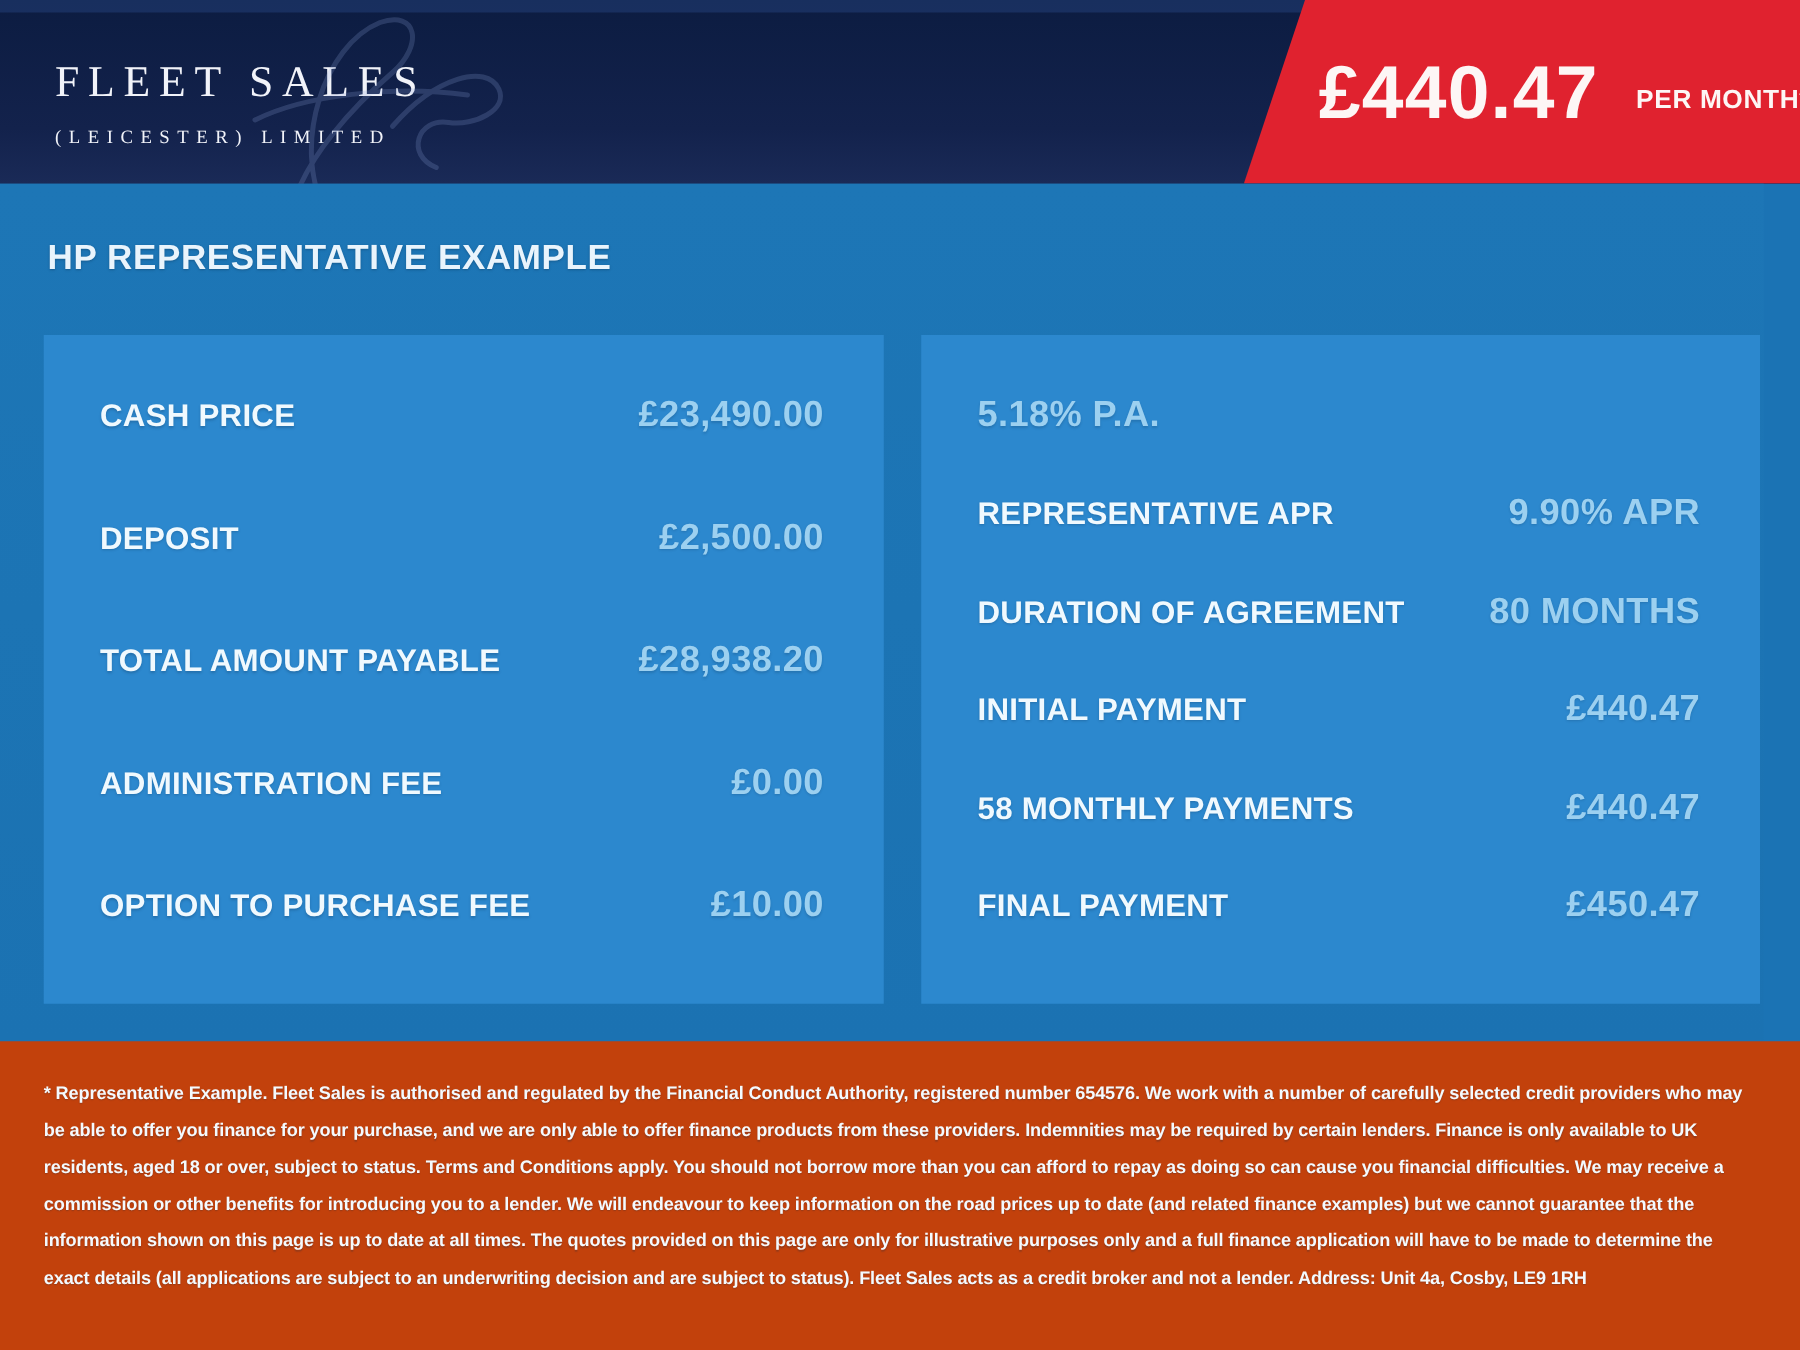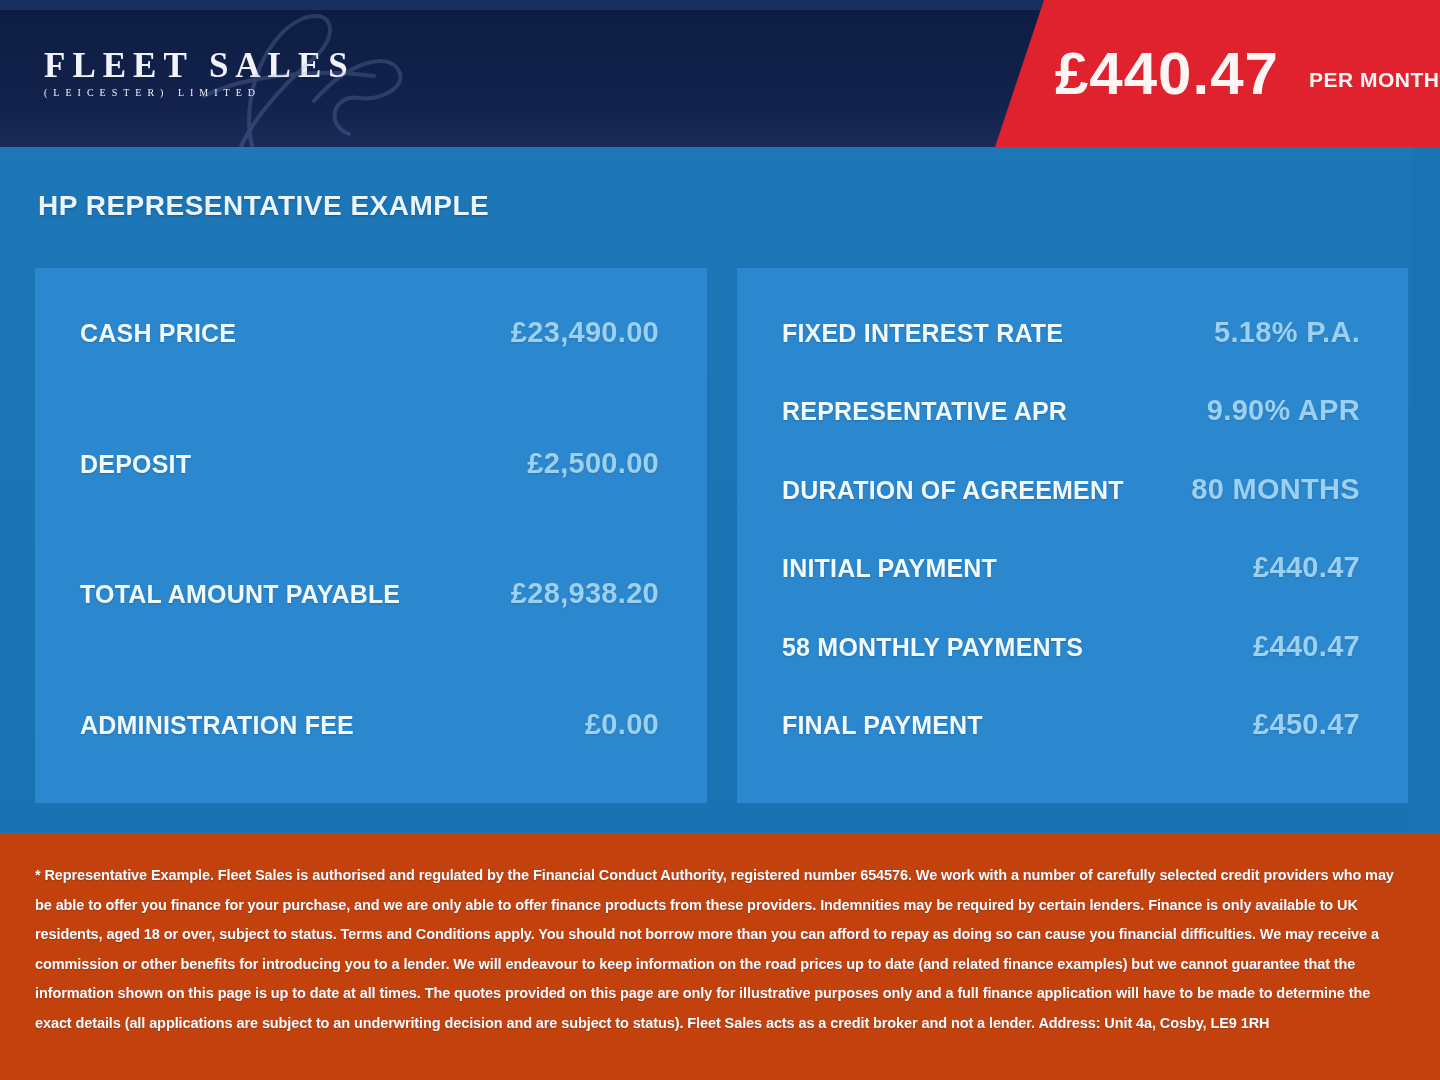--- a/index.html
+++ b/index.html
@@ -28,26 +28,26 @@
     color: #f1f3f9;
   }
   .logo-monogram {
     position: absolute; left: 120px; top: -40px;
     opacity: 0.22;
     pointer-events: none;
   }
   .logo-line1 {
     font-family: "Liberation Serif", serif;
     font-size: 35px; letter-spacing: 7px;
-    font-weight: 700; white-space: nowrap;
+    font-weight: 400; white-space: nowrap;
   }
   .logo-line2 {
     font-family: "Liberation Serif", serif;
-    font-size: 10px; letter-spacing: 6px;
-    margin-top: 1px; white-space: nowrap;
+    font-size: 15px; letter-spacing: 6px;
+    margin-top: 16px; white-space: nowrap;
   }
   .price-banner {
     position: absolute; top: 0; left: 960px;
     width: 480px; height: 147px;
     background: #e0222f;
     clip-path: polygon(17.5% 0, 100% 0, 100% 100%, 7.3% 100%);
     display: flex; align-items: center;
   }
   .price-amount {
     margin-left: 95px;
@@ -160,25 +160,28 @@
       <span class="fin-value">£2,500.00</span>
     </div>
     <div class="fin-row">
       <span class="fin-label">TOTAL AMOUNT PAYABLE</span>
       <span class="fin-value">£28,938.20</span>
     </div>
     <div class="fin-row">
       <span class="fin-label">ADMINISTRATION FEE</span>
       <span class="fin-value">£0.00</span>
     </div>
+    <div class="fin-row">
+      <span class="fin-label">OPTION TO PURCHASE FEE</span>
+      <span class="fin-value">£10.00</span>
+    </div>
   </div>
 
   <div class="panel panel-right">
     <div class="fin-row">
-      <span class="fin-label">FIXED INTEREST RATE</span>
       <span class="fin-value">5.18% P.A.</span>
     </div>
     <div class="fin-row">
       <span class="fin-label">REPRESENTATIVE APR</span>
       <span class="fin-value">9.90% APR</span>
     </div>
     <div class="fin-row">
       <span class="fin-label">DURATION OF AGREEMENT</span>
       <span class="fin-value">80 MONTHS</span>
     </div>

